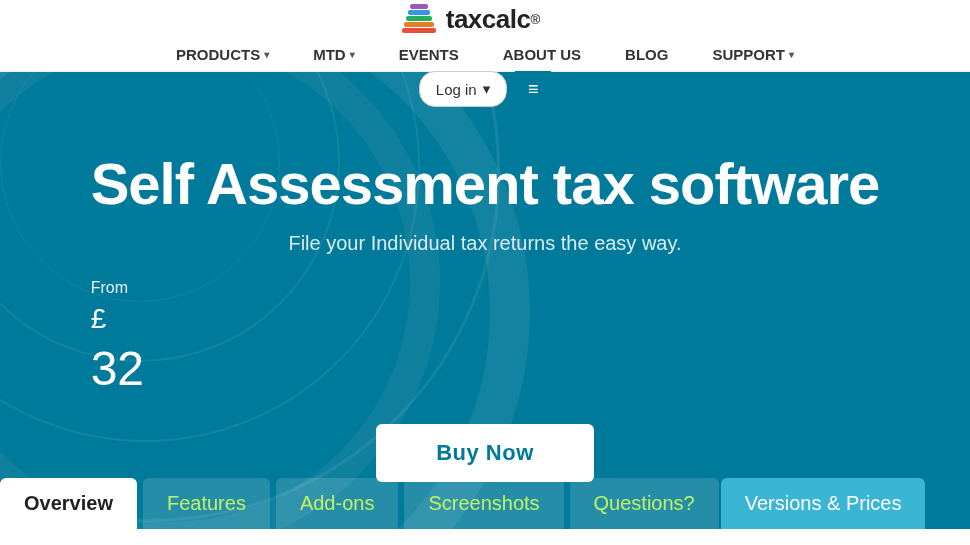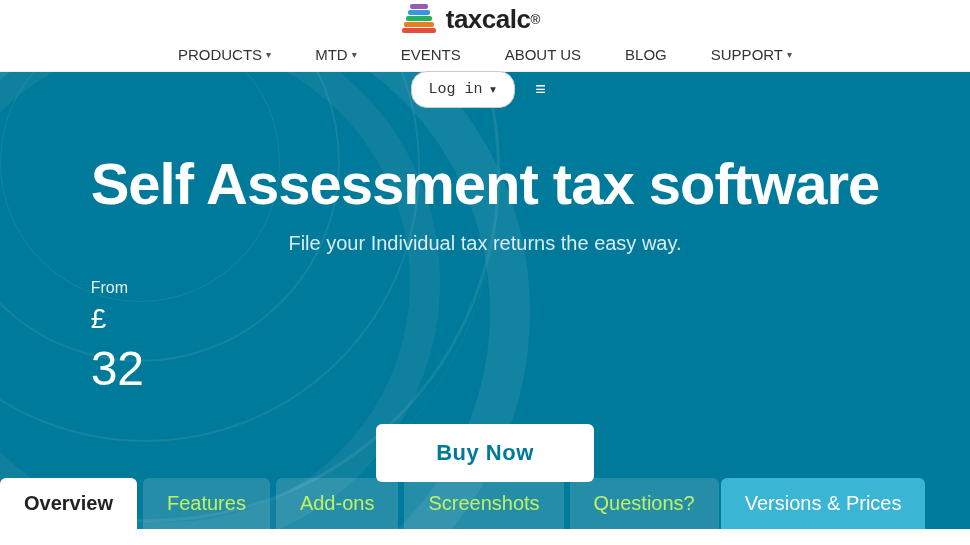--- a/index.html
+++ b/index.html
@@ -32,20 +32,21 @@
       font-size: 26px;
       font-weight: bold;
       color: #222;
       letter-spacing: -0.5px;
     }
     .nav-links {
       display: flex;
       align-items: flex-end;
       flex: 1;
       gap: 16px;
+      font-weight: bold;
     }
     .nav-item {
       padding: 8px 14px;
       font-size: 15px;
       color: #333;
       cursor: pointer;
       display: flex;
       align-items: center;
       gap: 4px;
       white-space: nowrap;
@@ -60,21 +61,20 @@
       display: flex;
       align-items: center;
       gap: 6px;
       border: 1px solid #ccc;
       border-radius: 16px;
       padding: 8px 16px;
       font-size: 15px;
       color: #333;
       cursor: pointer;
       background: #fff;
-      font-family: Liberation Mono, monospace;
     }
     .nav-corner-btn {
       width: 36px;
       height: 36px;
       background: #007a9a;
       border: none;
       cursor: pointer;
       display: flex;
       align-items: center;
       justify-content: center;

